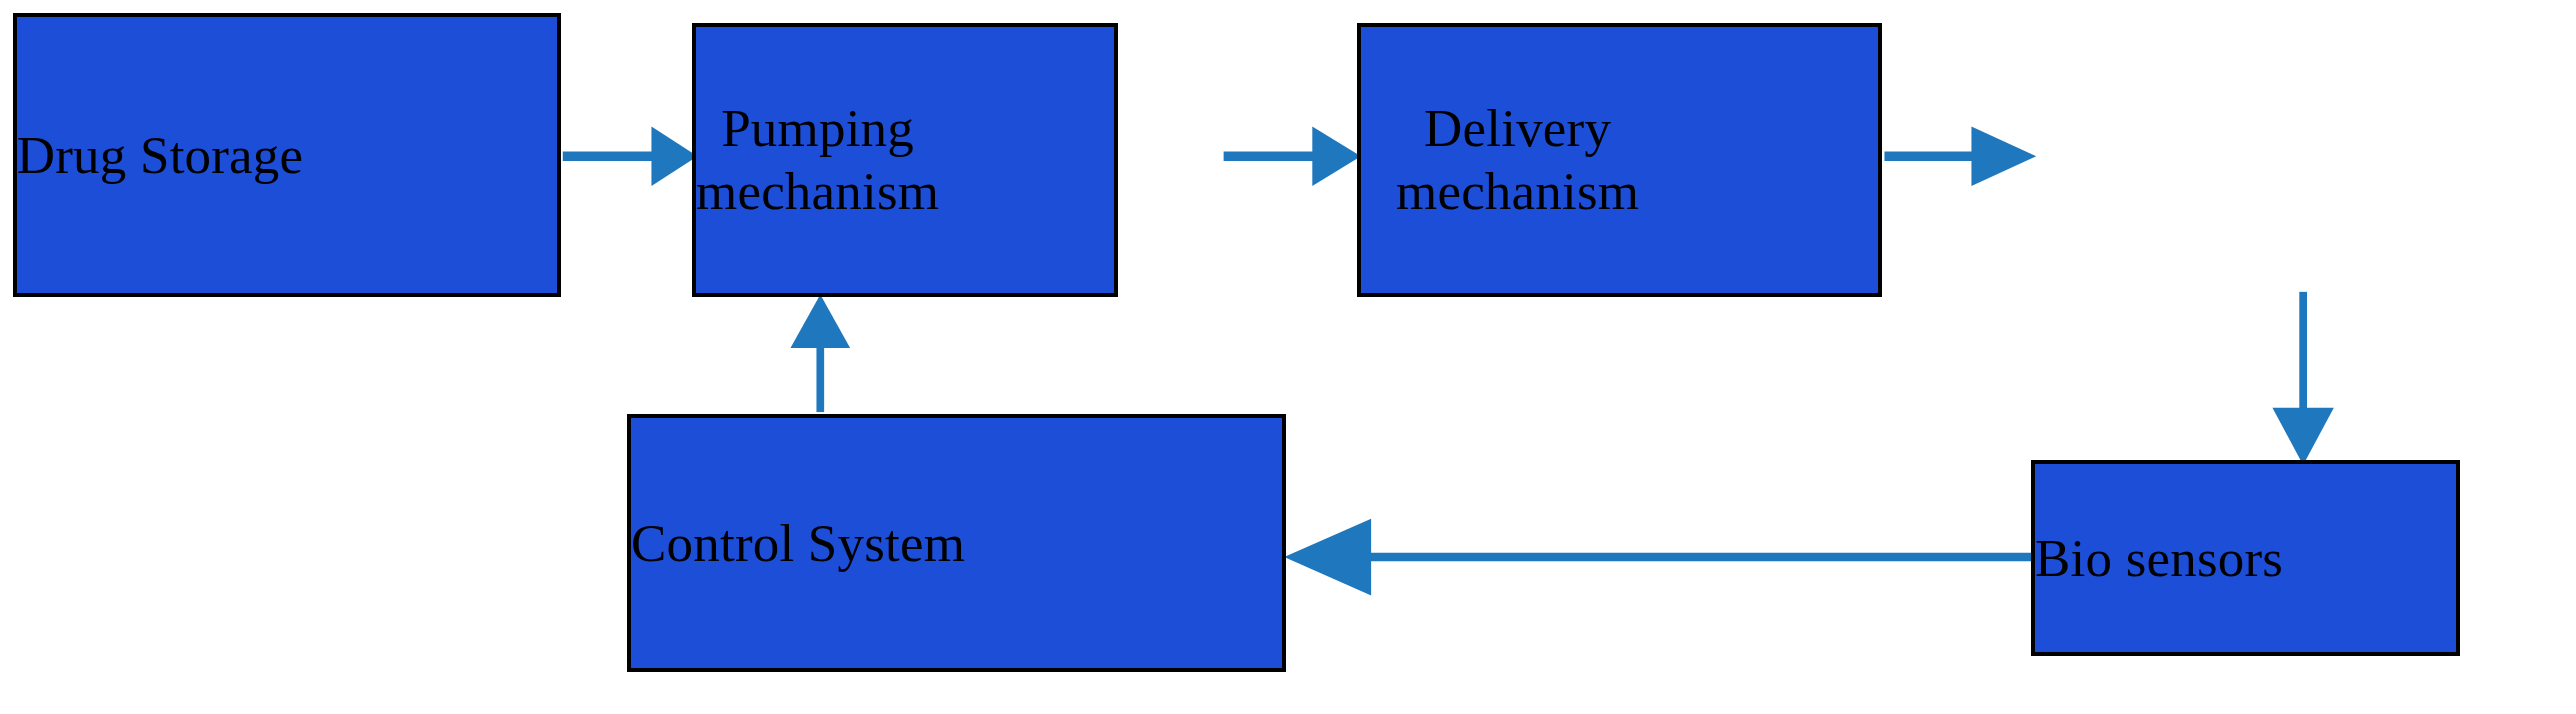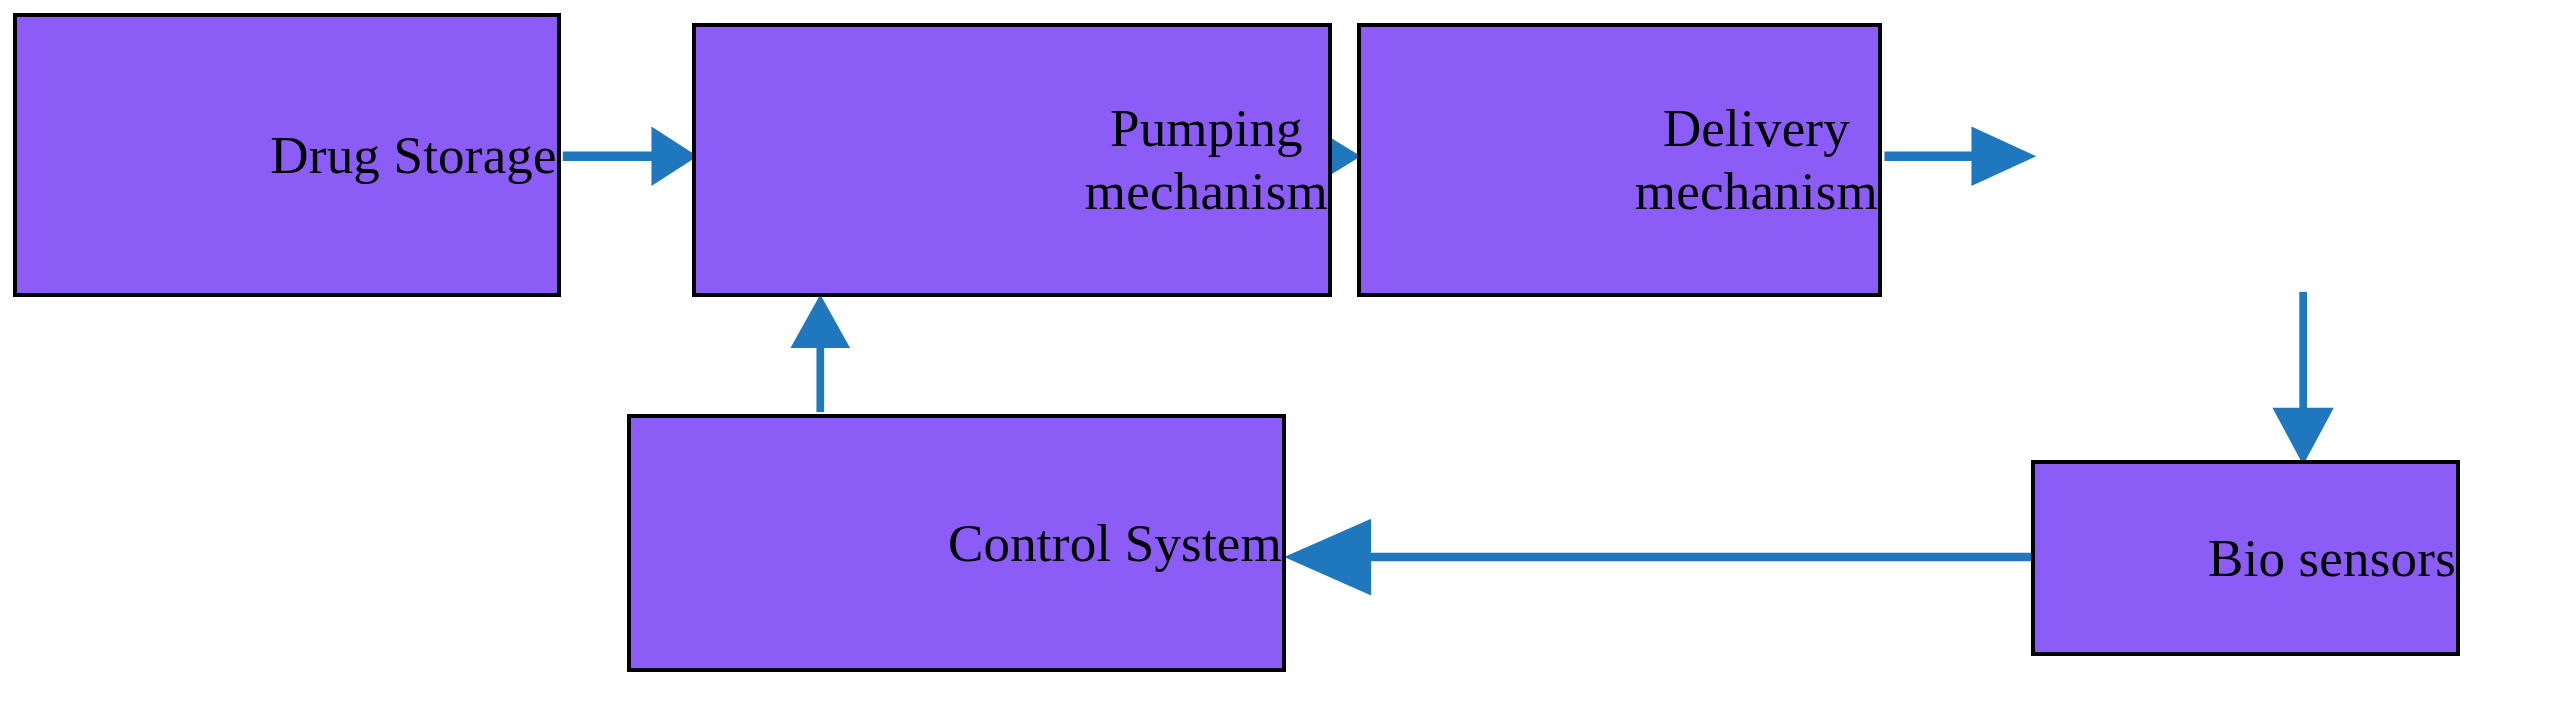--- a/index.html
+++ b/index.html
@@ -12,25 +12,25 @@
     position: relative;
     width: 2576px;
     height: 715px;
     background: #ffffff;
     overflow: hidden;
     font-family: "Liberation Serif", "DejaVu Serif", serif;
   }
   .node {
     position: absolute;
     box-sizing: border-box;
-    background: #8b5cf6;
+    background: #1d4ed8;
     border: 4.3px solid #000000;
     display: flex;
     align-items: center;
-    justify-content: flex-end;
+    justify-content: flex-start;
     text-align: center;
     z-index: 3;
   }
   .node-label {
     font-family: "Liberation Serif", "DejaVu Serif", serif;
     font-size: 53px;
     line-height: 1.18;
     color: #000000;
     white-space: pre-line;
     letter-spacing: 0.2px;
@@ -80,26 +80,26 @@
     <g>
       <line x1="962" y1="483" x2="962" y2="400" stroke="#1f77bd" stroke-width="9"></line>
       <polygon points="927,408 997,408 962,345" fill="#1f77bd"></polygon>
     </g>
   </svg>
 
   <div class="node" style="left:12.8px; top:12.8px; width:548px; height:284px;">
     <span class="node-label">Drug Storage</span>
   </div>
 
-  <div class="node" style="left:692px; top:23px; width:640px; height:274px;">
+  <div class="node" style="left:692px; top:23px; width:426px; height:274px;">
     <span class="node-label">Pumping
 mechanism</span>
   </div>
 
-  <div class="node" style="left:1357px; top:23px; width:525px; height:274px;">
+  <div class="node" style="left:1357px; top:23px; width:525px; height:274px;padding-left:35px;">
     <span class="node-label">Delivery
 mechanism</span>
   </div>
 
 
   <div class="node" style="left:627px; top:414px; width:659px; height:258px;">
     <span class="node-label">Control System</span>
   </div>
 
   <div class="node" style="left:2031px; top:460px; width:429px; height:196px;">

